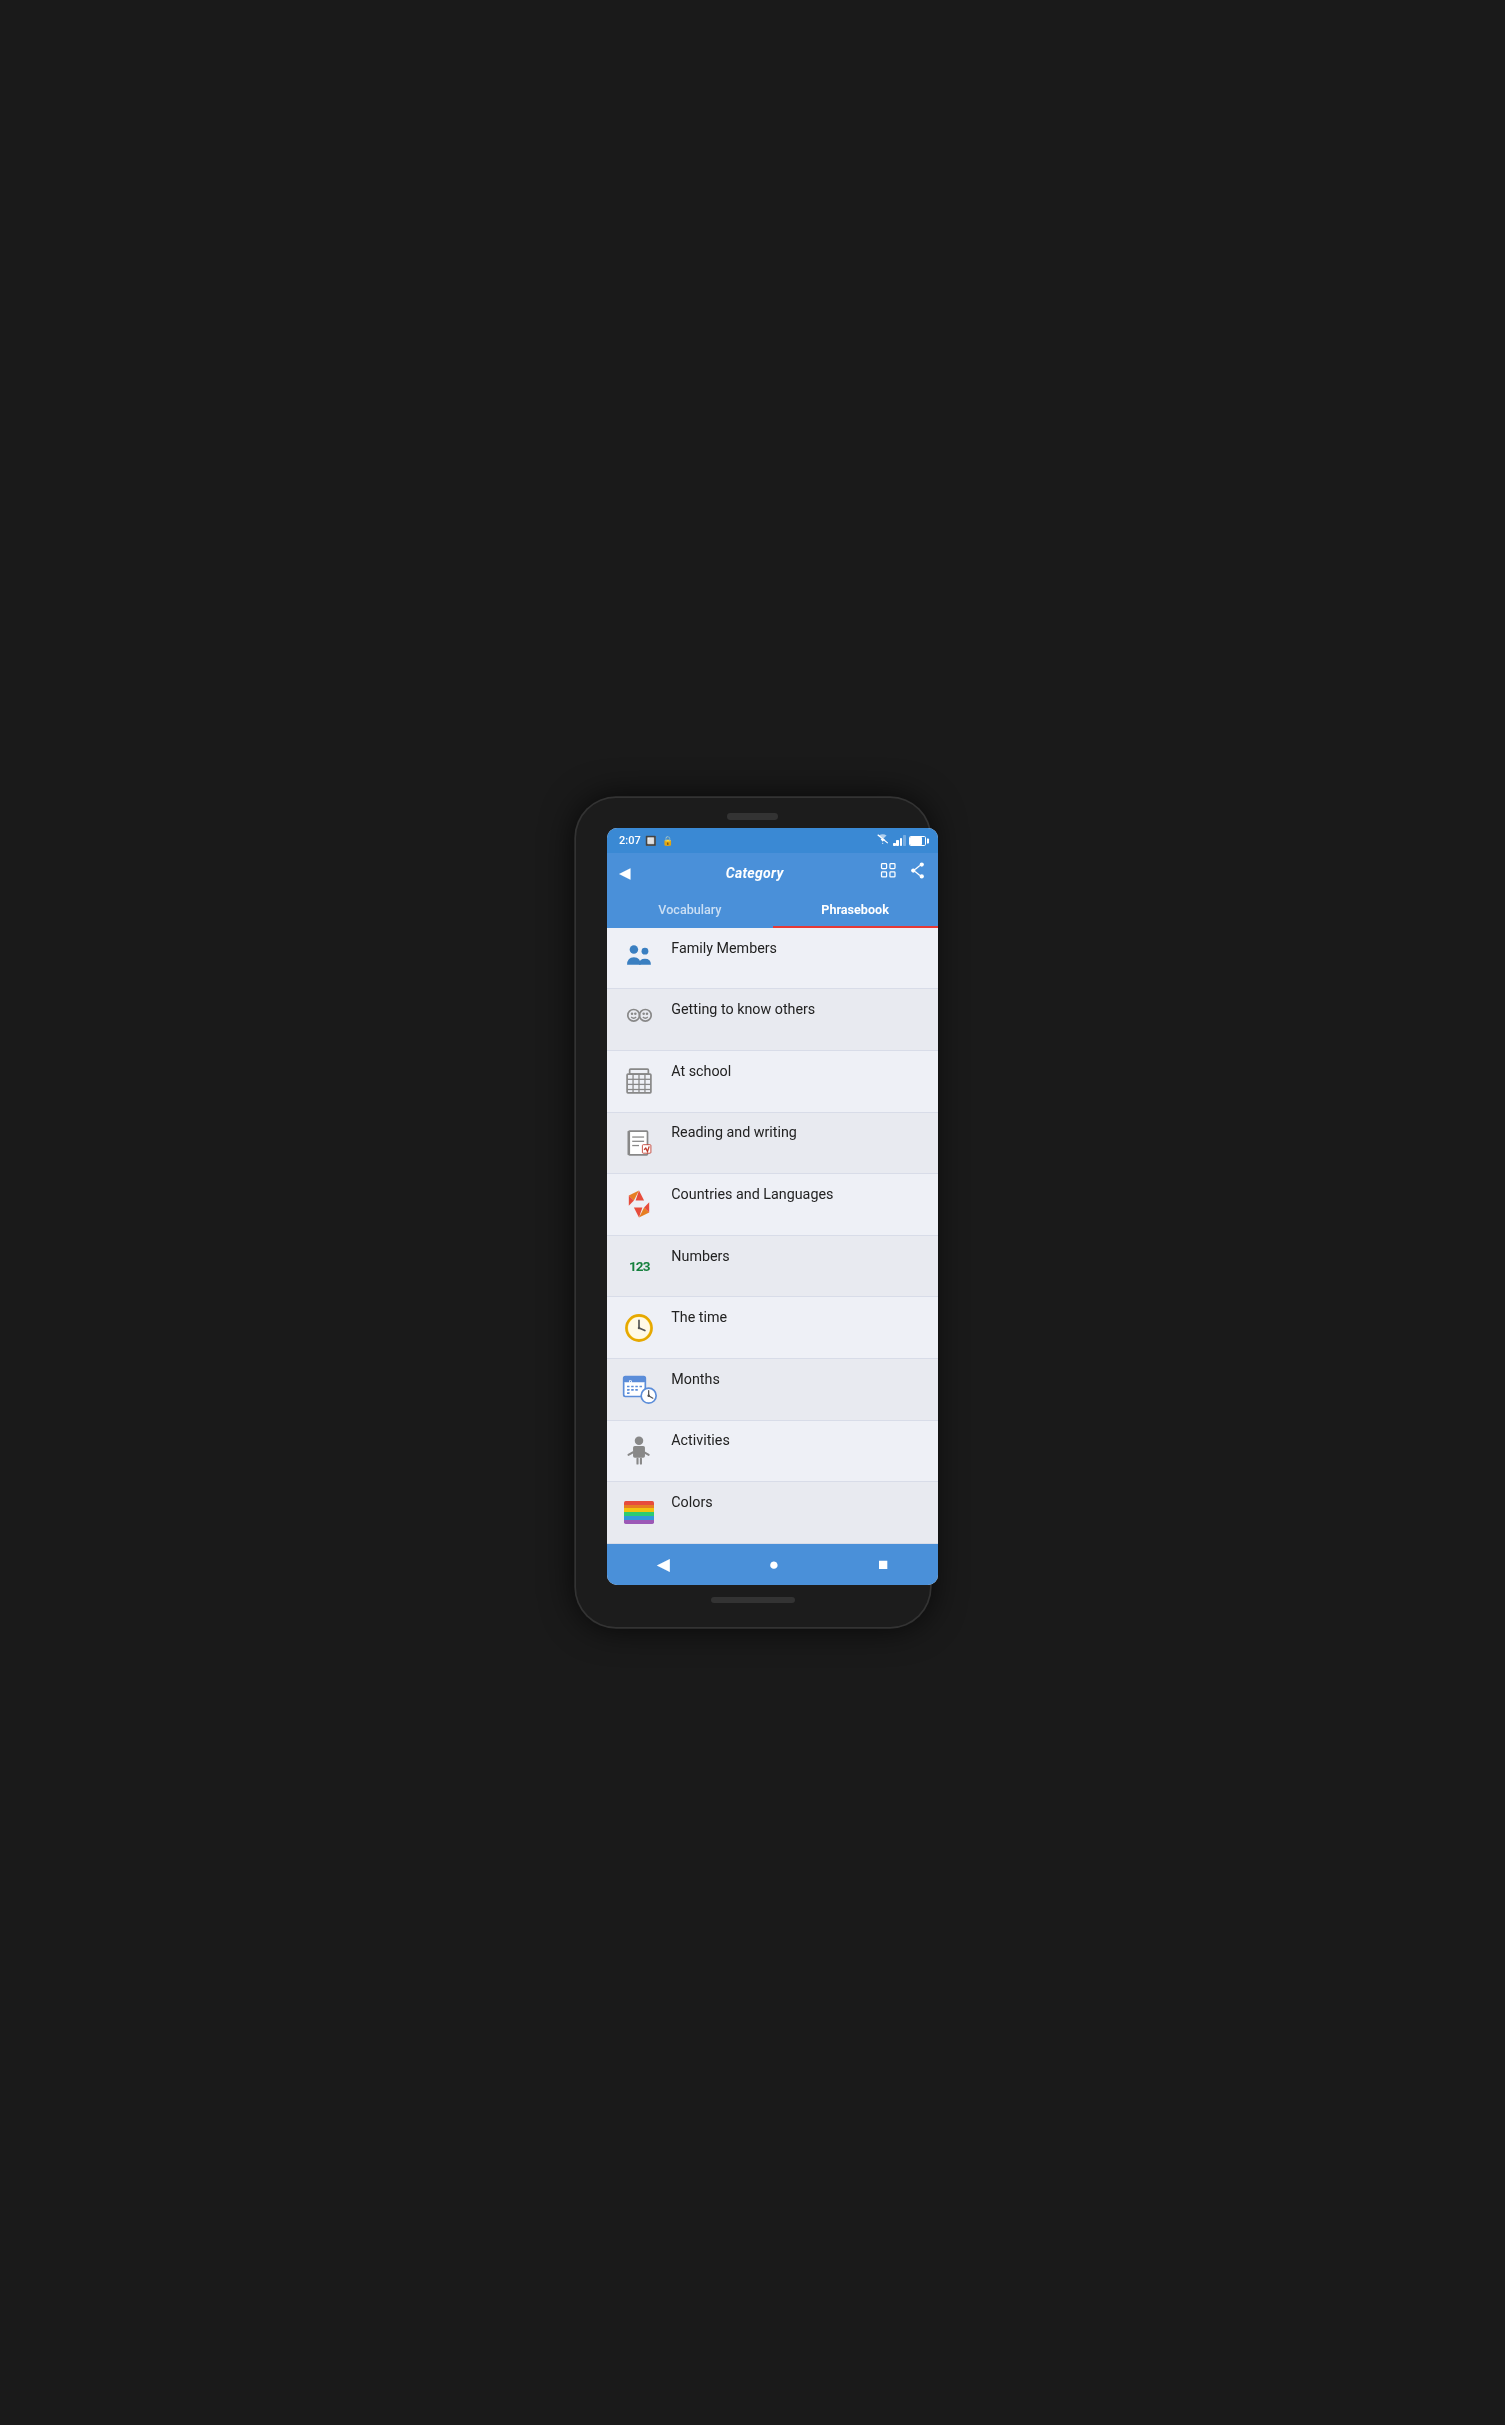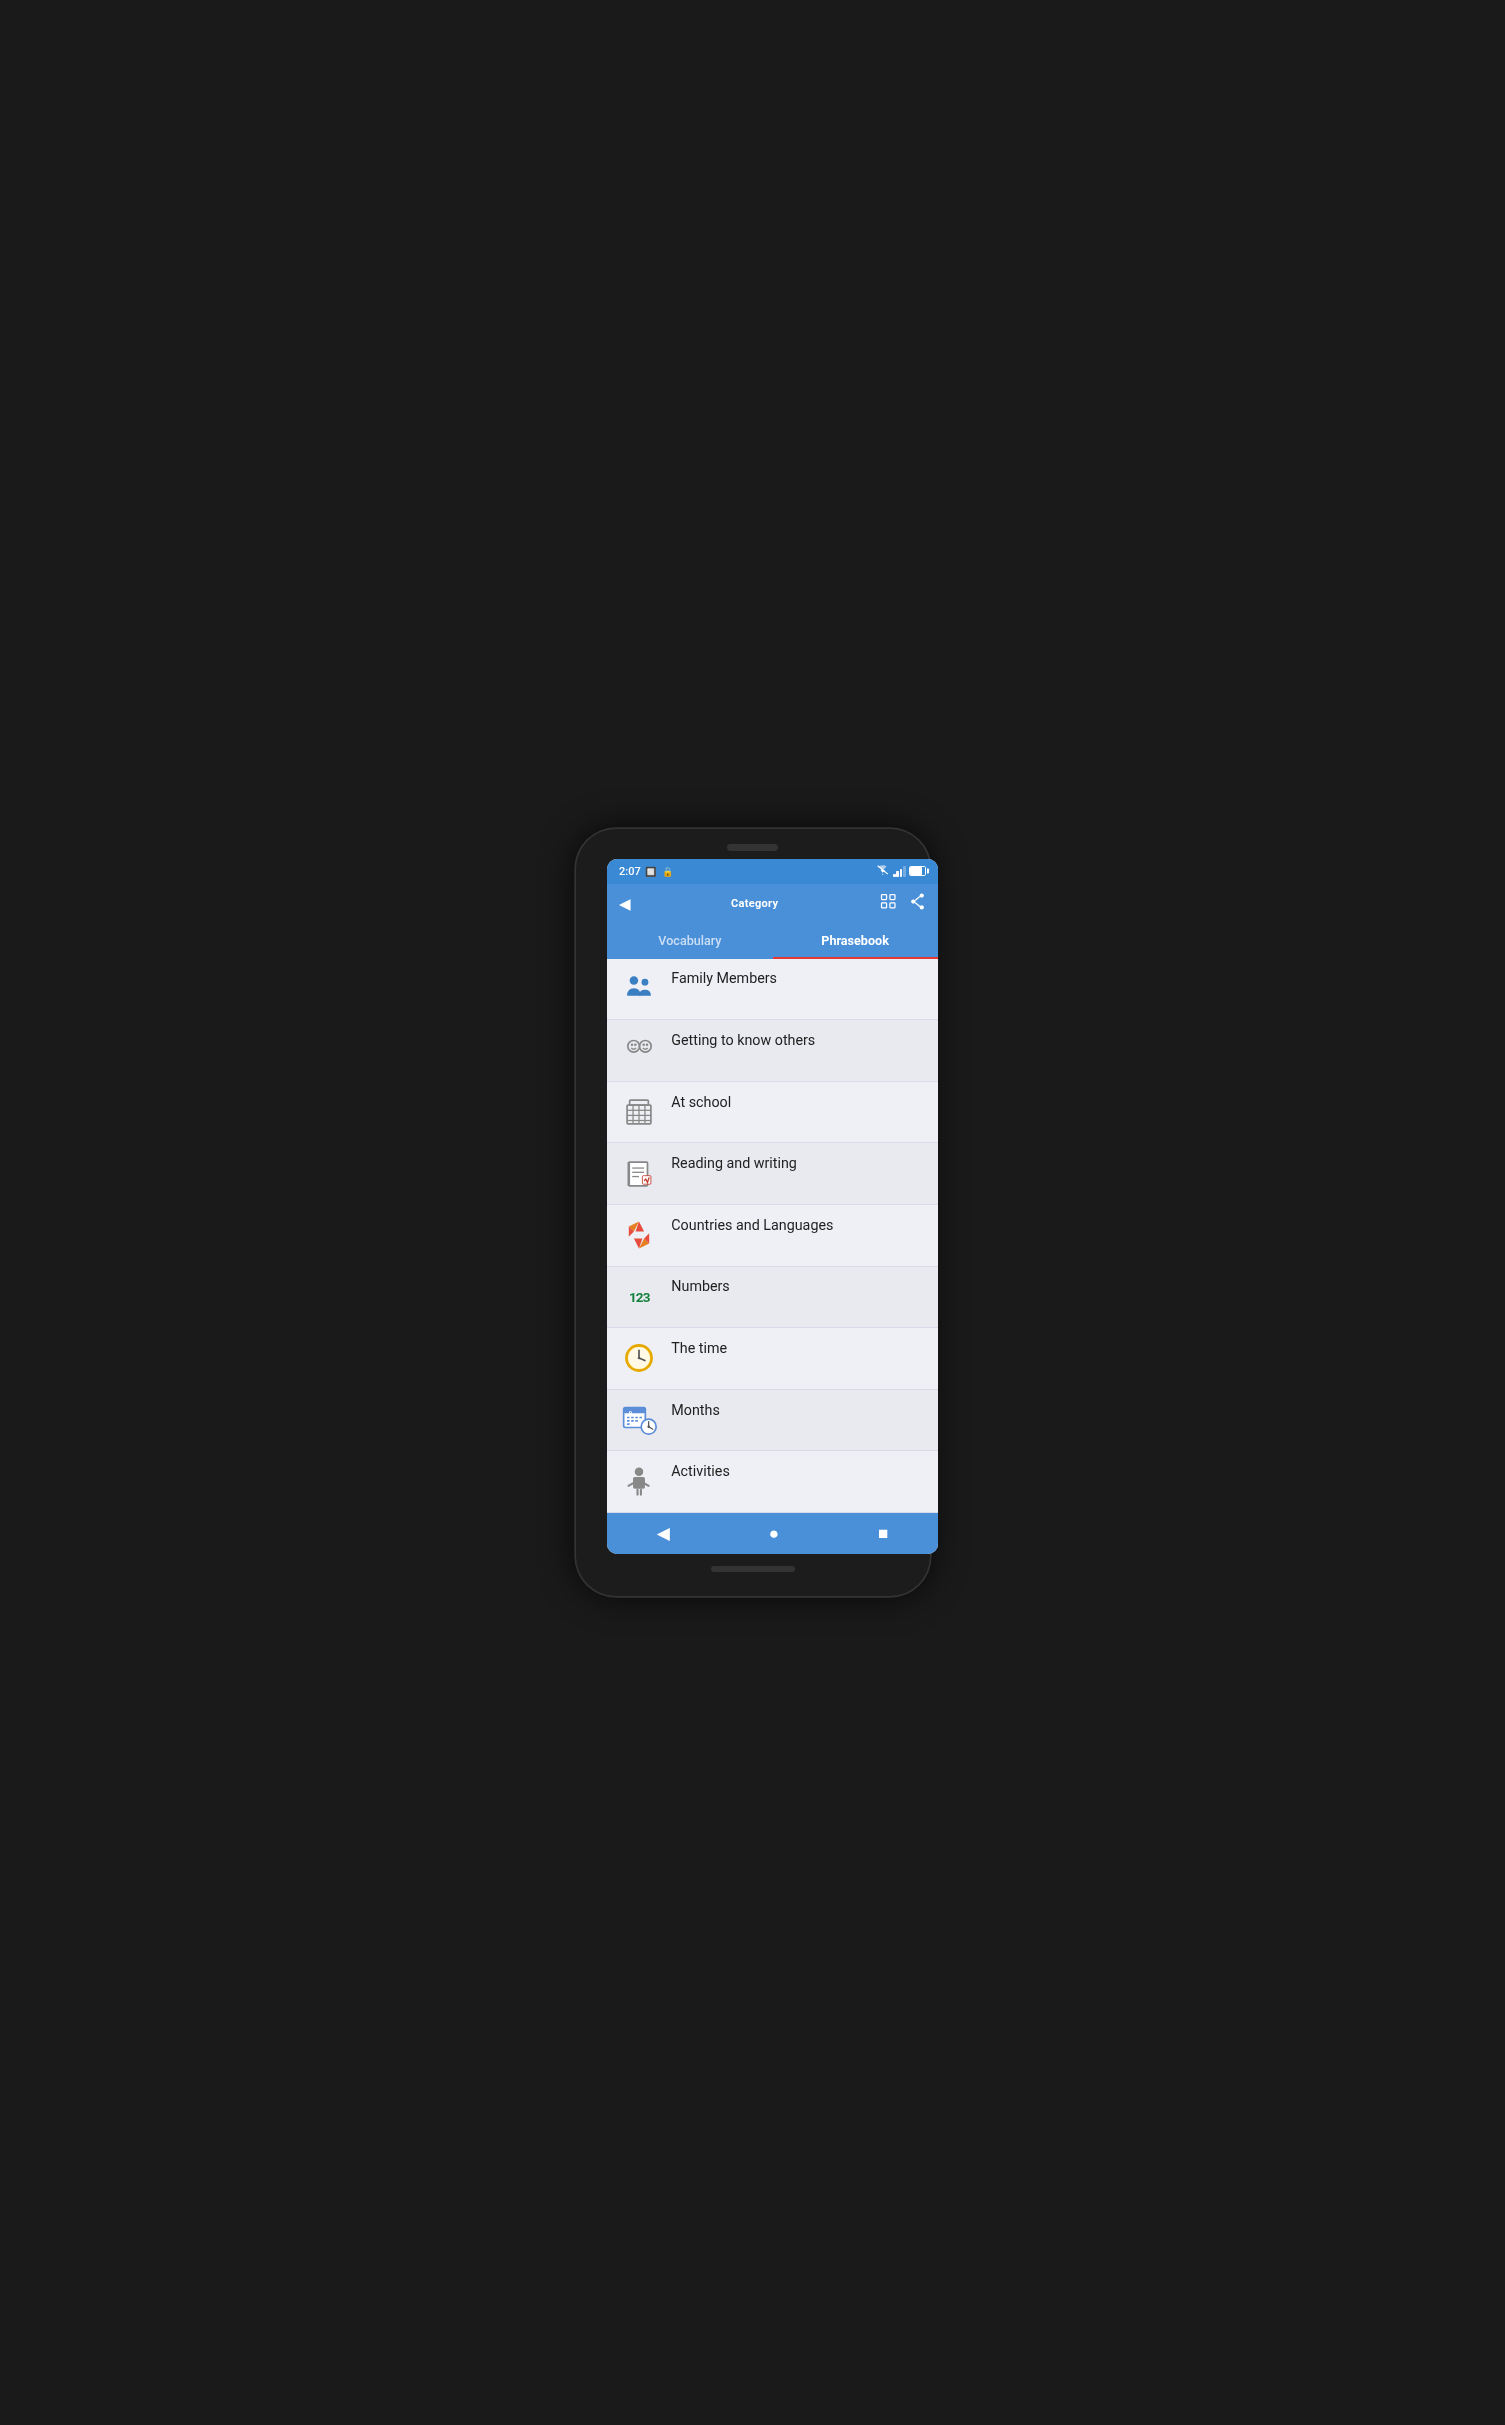--- a/index.html
+++ b/index.html
@@ -42,24 +42,25 @@
     
     .app-bar {
       background: #4a90d9;
       display: flex;
       align-items: center;
       justify-content: space-between;
       padding: 8.4px 11.8px;
       color: white;
     }
     .app-bar-title {
-      font-size: 11px;
+      font-size: 14px;
       font-weight: bold;
       color: white;
       letter-spacing: 0.3px;
+      font-style: italic;
     }
     .app-bar-icons { display: flex; gap: 11.8px; align-items: center; }
     .icon-btn { color: white; font-size: 15px; cursor: pointer; }
     
     .tabs {
       background: #4a90d9;
       display: flex;
       border-bottom: none;
     }
     .tab {
@@ -375,20 +376,33 @@
             <rect x="13" y="14" width="14" height="14" rx="2" fill="#888"></rect>
             <rect x="17" y="28" width="2.5" height="8" rx="1" fill="#888"></rect>
             <rect x="21" y="28" width="2.5" height="8" rx="1" fill="#888"></rect>
             <rect x="26" y="20" width="8" height="2.5" rx="1" fill="#888" transform="rotate(30 26 20)"></rect>
             <rect x="5" y="20" width="8" height="2.5" rx="1" fill="#888" transform="rotate(-30 13 20)"></rect>
           </svg>
         </div>
         <span class="item-label">Activities</span>
       </div>
 
+      <div class="list-item">
+        <div class="item-icon">
+          <div class="colors-flag">
+            <div style="background:#e74c3c;"></div>
+            <div style="background:#e67e22;"></div>
+            <div style="background:#f1c40f;"></div>
+            <div style="background:#2ecc71;"></div>
+            <div style="background:#3498db;"></div>
+            <div style="background:#9b59b6;"></div>
+          </div>
+        </div>
+        <span class="item-label">Colors</span>
+      </div>
 
     </div>
 
     <div class="bottom-nav">
       <span class="nav-btn">◀</span>
       <span class="nav-btn">●</span>
       <span class="nav-btn">■</span>
     </div>
 
   </div>

